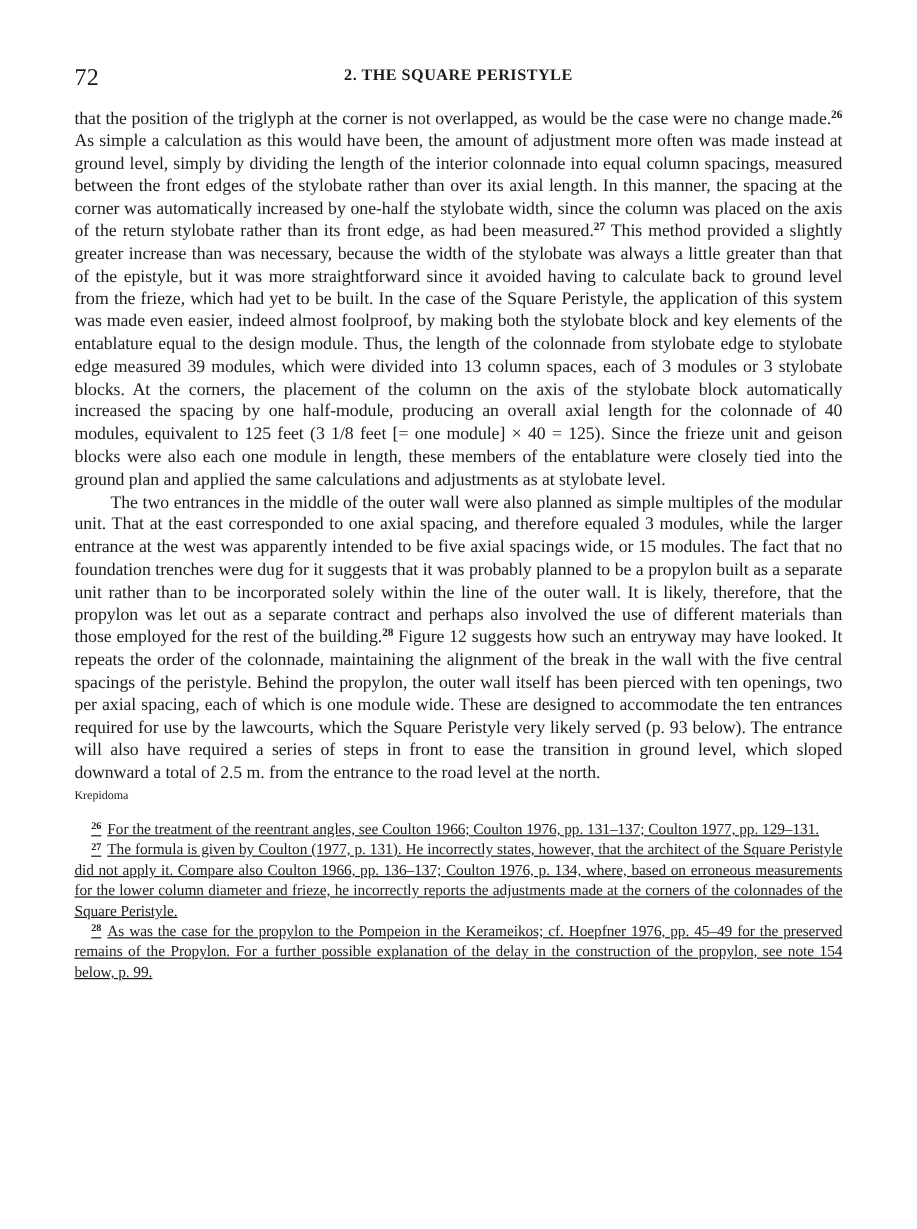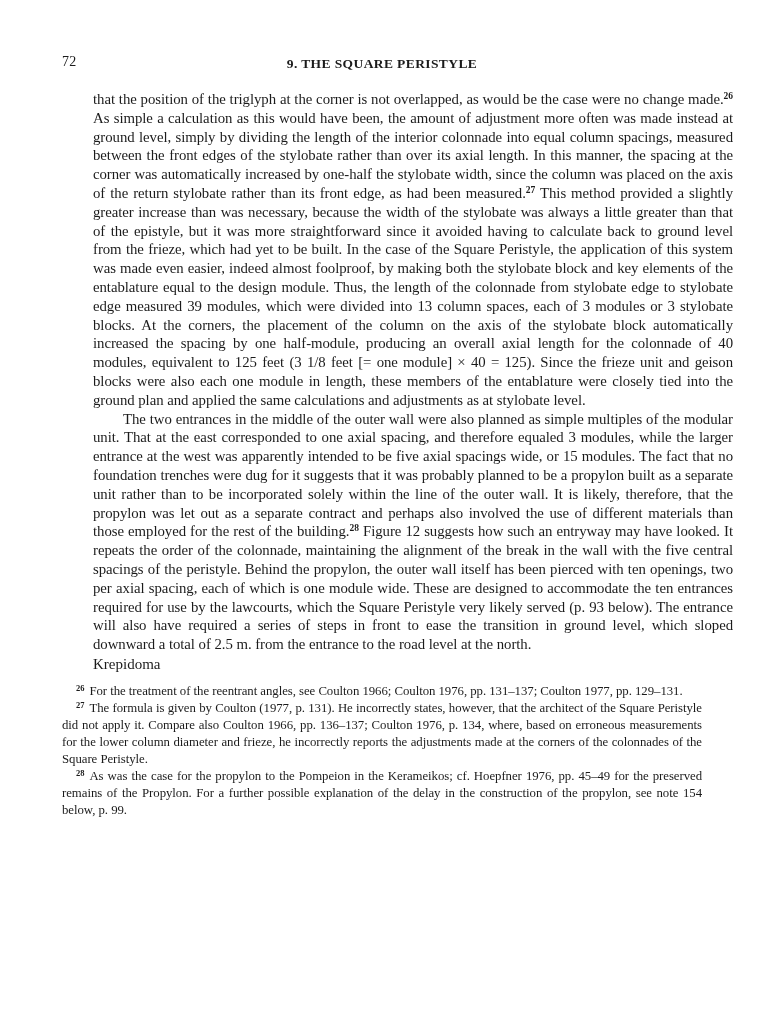--- a/index.html
+++ b/index.html
@@ -21,32 +21,31 @@
   .running-header {
     position: relative;
     height: 18px;
     margin-bottom: 18px;
     text-align: center;
   }
   .pagenum {
     position: absolute;
     left: 0;
     top: 0;
-    font-size: 14px;
+    font-size: 20px;
     letter-spacing: 0.2px;
   }
   .runhead {
     display: inline-block;
     font-size: 13.5px;
     letter-spacing: 0.4px;
     font-weight: 600;
   }
   .body-text {
     width: 640px;
-    margin-left: 31px;
   }
   .par {
     margin: 0;
     font-size: 14.8px;
     line-height: 18.8px;
     text-align: justify;
     letter-spacing: -0.05px;
   }
   .par.indent {
     text-indent: 30px;
@@ -59,52 +58,53 @@
   }
   .section-heading {
     margin: 13px 0 0 0;
     font-size: 14.8px;
     line-height: 20px;
     font-style: italic;
     font-weight: normal;
   }
   .sub-heading {
     margin: 0;
-    font-size: 15px;
+    font-size: 10px;
     line-height: 20px;
     font-weight: normal;
   }
   .footnotes {
     width: 640px;
     margin-top: 9px;
   }
   .fn {
     margin: 0;
     font-size: 12.8px;
     line-height: 17px;
     text-align: justify;
     text-indent: 14px;
     letter-spacing: -0.05px;
+    text-decoration: underline;
   }
   .fnmark {
     font-size: 8.5px;
     font-weight: 700;
     line-height: 0;
     vertical-align: 4px;
     margin-right: 5px;
   }
 </style>
 </head>
 <body>
 
 <div class="page">
 
   <div class="running-header">
     <span class="pagenum">72</span>
-    <span class="runhead">9. THE SQUARE PERISTYLE</span>
+    <span class="runhead">2. THE SQUARE PERISTYLE</span>
   </div>
 
   <div class="body-text">
 
     <p class="par"><span>that the position of the triglyph at the corner is not overlapped, as would be the case were no change made.</span><sup class="fnref">26</sup><span> As simple a calculation as this would have been, the amount of adjustment more often was made instead at ground level, simply by dividing the length of the interior colonnade into equal column spacings, measured between the front edges of the stylobate rather than over its axial length. In this manner, the spacing at the corner was automatically increased by one-half the stylobate width, since the column was placed on the axis of the return stylobate rather than its front edge, as had been measured.</span><sup class="fnref">27</sup><span> This method provided a slightly greater increase than was necessary, because the width of the stylobate was always a little greater than that of the epistyle, but it was more straightforward since it avoided having to calculate back to ground level from the frieze, which had yet to be built. In the case of the Square Peristyle, the application of this system was made even easier, indeed almost foolproof, by making both the stylobate block and key elements of the entablature equal to the design module. Thus, the length of the colonnade from stylobate edge to stylobate edge measured 39 modules, which were divided into 13 column spaces, each of 3 modules or 3 stylobate blocks. At the corners, the placement of the column on the axis of the stylobate block automatically increased the spacing by one half-module, producing an overall axial length for the colonnade of 40 modules, equivalent to 125 feet (3 1/8 feet [= one module] × 40 = 125). Since the frieze unit and geison blocks were also each one module in length, these members of the entablature were closely tied into the ground plan and applied the same calculations and adjustments as at stylobate level.</span></p>
 
     <p class="par indent"><span>The two entrances in the middle of the outer wall were also planned as simple multiples of the modular unit.  That at the east corresponded to one axial spacing, and therefore equaled 3 modules, while the larger entrance at the west was apparently intended to be five axial spacings wide, or 15 modules.  The fact that no foundation trenches were dug for it suggests that it was probably planned to be a propylon built as a separate unit rather than to be incorporated solely within the line of the outer wall.  It is likely, therefore, that the propylon was let out as a separate contract and perhaps also involved the use of different materials than those employed for the rest of the building.</span><sup class="fnref">28</sup><span> Figure 12 suggests how such an entryway may have looked.  It repeats the order of the colonnade, maintaining the alignment of the break in the wall with the five central spacings of the peristyle.  Behind the propylon, the outer wall itself has been pierced with ten openings, two per axial spacing, each of which is one module wide.  These are designed to accommodate the ten entrances required for use by the lawcourts, which the Square Peristyle very likely served (p. 93 below).  The entrance will also have required a series of steps in front to ease the transition in ground level, which sloped downward a total of 2.5 m. from the entrance to the road level at the north.</span></p>
 
     <h4 class="sub-heading">Krepidoma</h4>
 

